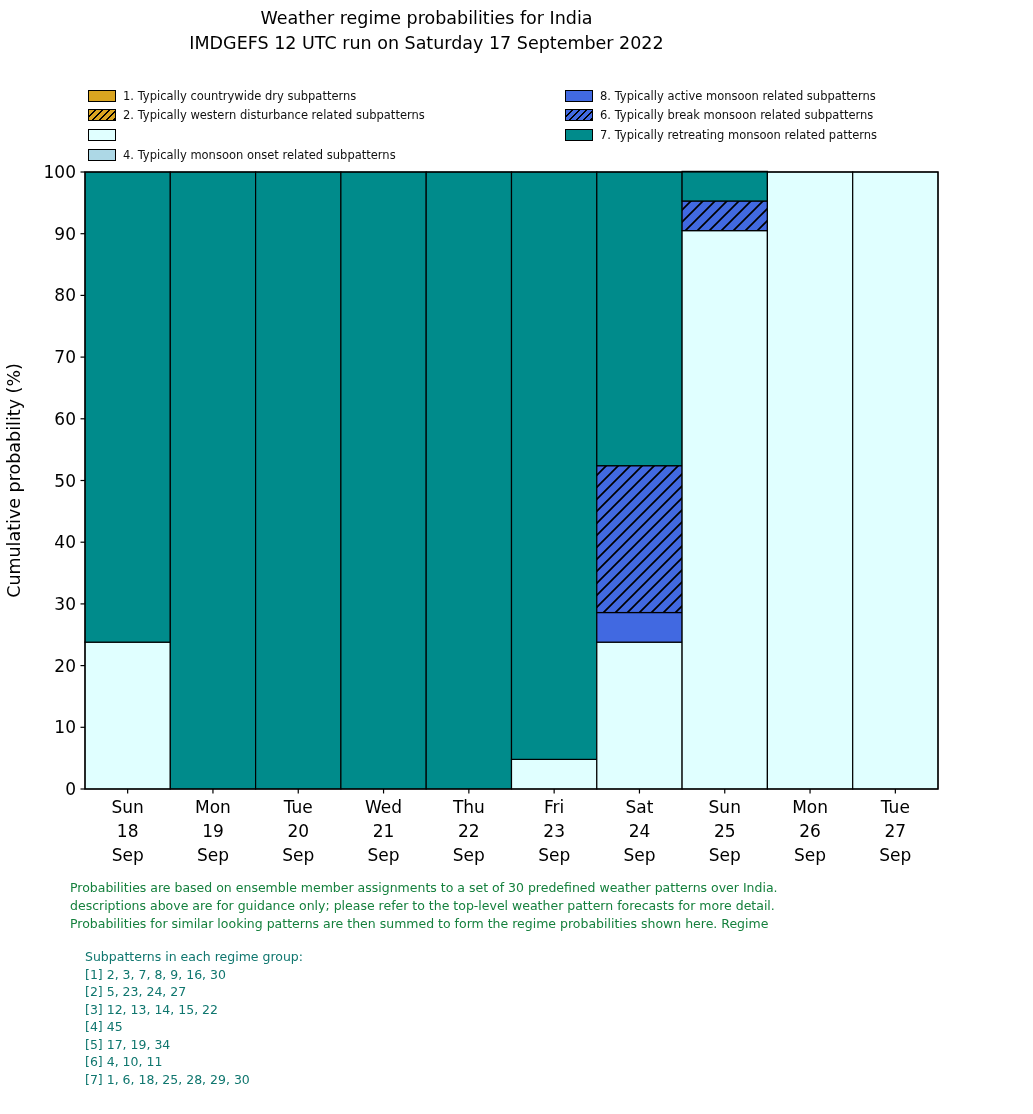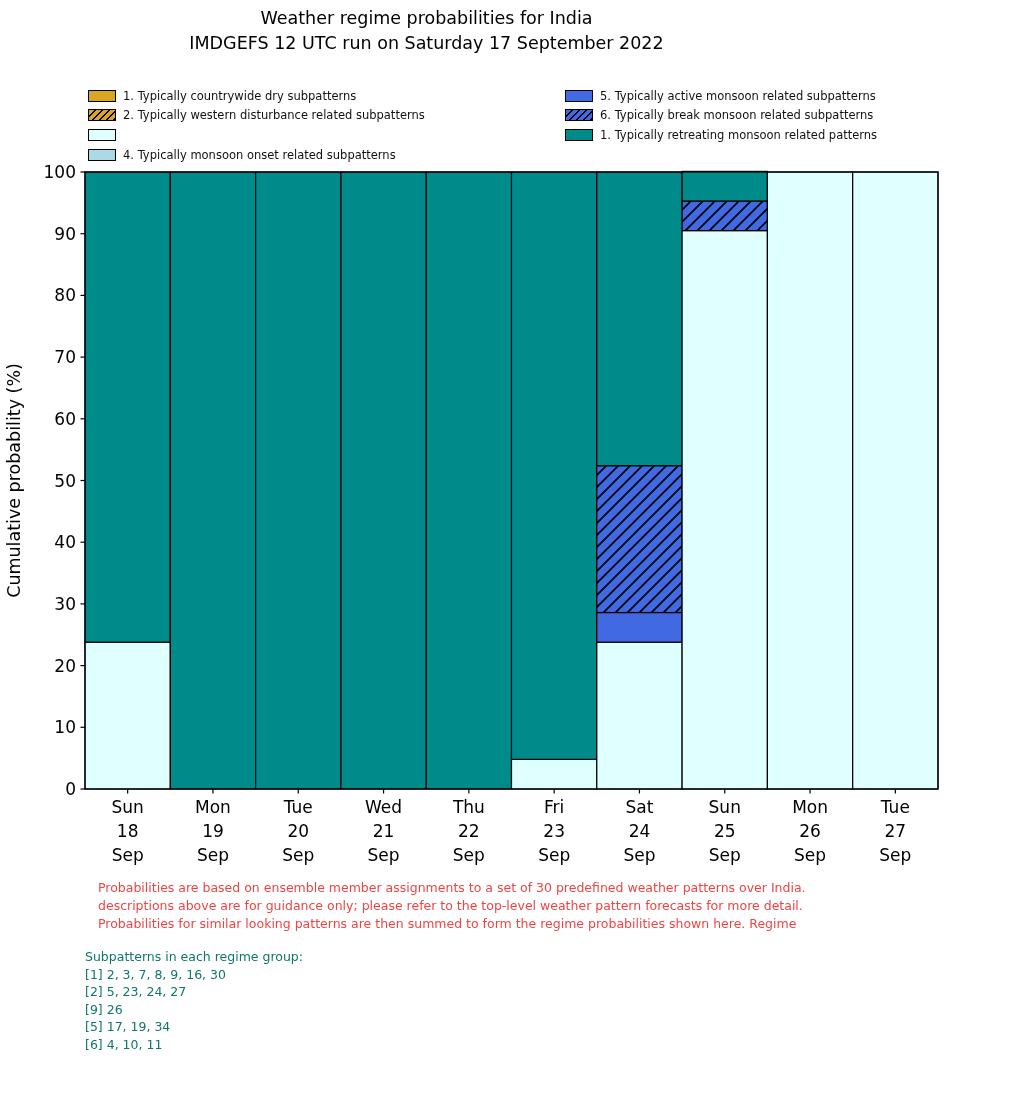--- a/index.html
+++ b/index.html
@@ -27,22 +27,22 @@
     margin-right:7px;
     flex:0 0 auto;
     box-sizing:border-box;
   }
   .legend-swatch.hatched{
     background-image:repeating-linear-gradient(135deg, transparent 0, transparent 3.6px, #000 3.6px, #000 5.1px);
   }
   .legend-label{font-size:11.5px;white-space:nowrap;color:#111;}
   .chart-wrap{position:absolute;top:160px;left:0;width:1033px;height:720px;}
   .footnote{
-    position:absolute;left:98px;top:879px;width:900px;
-    font-size:12.5px;line-height:18px;color:#ef4444;
+    position:absolute;left:70px;top:879px;width:900px;
+    font-size:12.5px;line-height:18px;color:#15803d;
   }
   .subpatterns{
     position:absolute;left:85px;top:948px;width:600px;
     font-size:12.5px;line-height:17.5px;color:#0f766e;
   }
 </style>
 </head>
 <body>
 
 <div class="page">
@@ -66,29 +66,29 @@
           <span class="legend-swatch" style="background-color: rgb(224, 255, 255);"></span>
         </div>
         <div class="legend-item">
           <span class="legend-swatch" style="background-color: rgb(173, 216, 230);"></span>
           <span class="legend-label">4. Typically monsoon onset related subpatterns</span>
         </div>
       </div>
     <div class="legend-col right">
         <div class="legend-item">
           <span class="legend-swatch" style="background-color: rgb(65, 105, 225);"></span>
-          <span class="legend-label">5. Typically active monsoon related subpatterns</span>
+          <span class="legend-label">8. Typically active monsoon related subpatterns</span>
         </div>
         <div class="legend-item">
           <span class="legend-swatch hatched" style="background-color: rgb(65, 105, 225);"></span>
           <span class="legend-label">6. Typically break monsoon related subpatterns</span>
         </div>
         <div class="legend-item">
           <span class="legend-swatch" style="background-color: rgb(0, 139, 139);"></span>
-          <span class="legend-label">1. Typically retreating monsoon related patterns</span>
+          <span class="legend-label">7. Typically retreating monsoon related patterns</span>
         </div>
       </div>
   </div>
 
   <div class="chart-wrap">
     <svg id="chart-svg" width="1033" height="720" viewBox="0 0 1033 720">
         <defs>
           <pattern id="hatch-fwd" width="12" height="12" patternUnits="userSpaceOnUse">
             <path d="M0,12 L12,0 M-3,3 L3,-3 M9,15 L15,9" stroke="#000000" stroke-width="1.7" fill="none"></path>
           </pattern>
@@ -179,18 +179,20 @@
   <div class="footnote">
       <div>Probabilities are based on ensemble member assignments to a set of 30 predefined weather patterns over India.</div>
       <div>descriptions above are for guidance only; please refer to the top-level weather pattern forecasts for more detail.</div>
       <div>Probabilities for similar looking patterns are then summed to form the regime probabilities shown here. Regime</div>
     </div>
 
   <div class="subpatterns">
       <div>Subpatterns in each regime group:</div>
       <div>[1] 2, 3, 7, 8, 9, 16, 30</div>
       <div>[2] 5, 23, 24, 27</div>
-      <div>[9] 26</div>
+      <div>[3] 12, 13, 14, 15, 22</div>
+      <div>[4] 45</div>
       <div>[5] 17, 19, 34</div>
       <div>[6] 4, 10, 11</div>
+      <div>[7] 1, 6, 18, 25, 28, 29, 30</div>
     </div>
 
 </div>
 
 </body></html>

